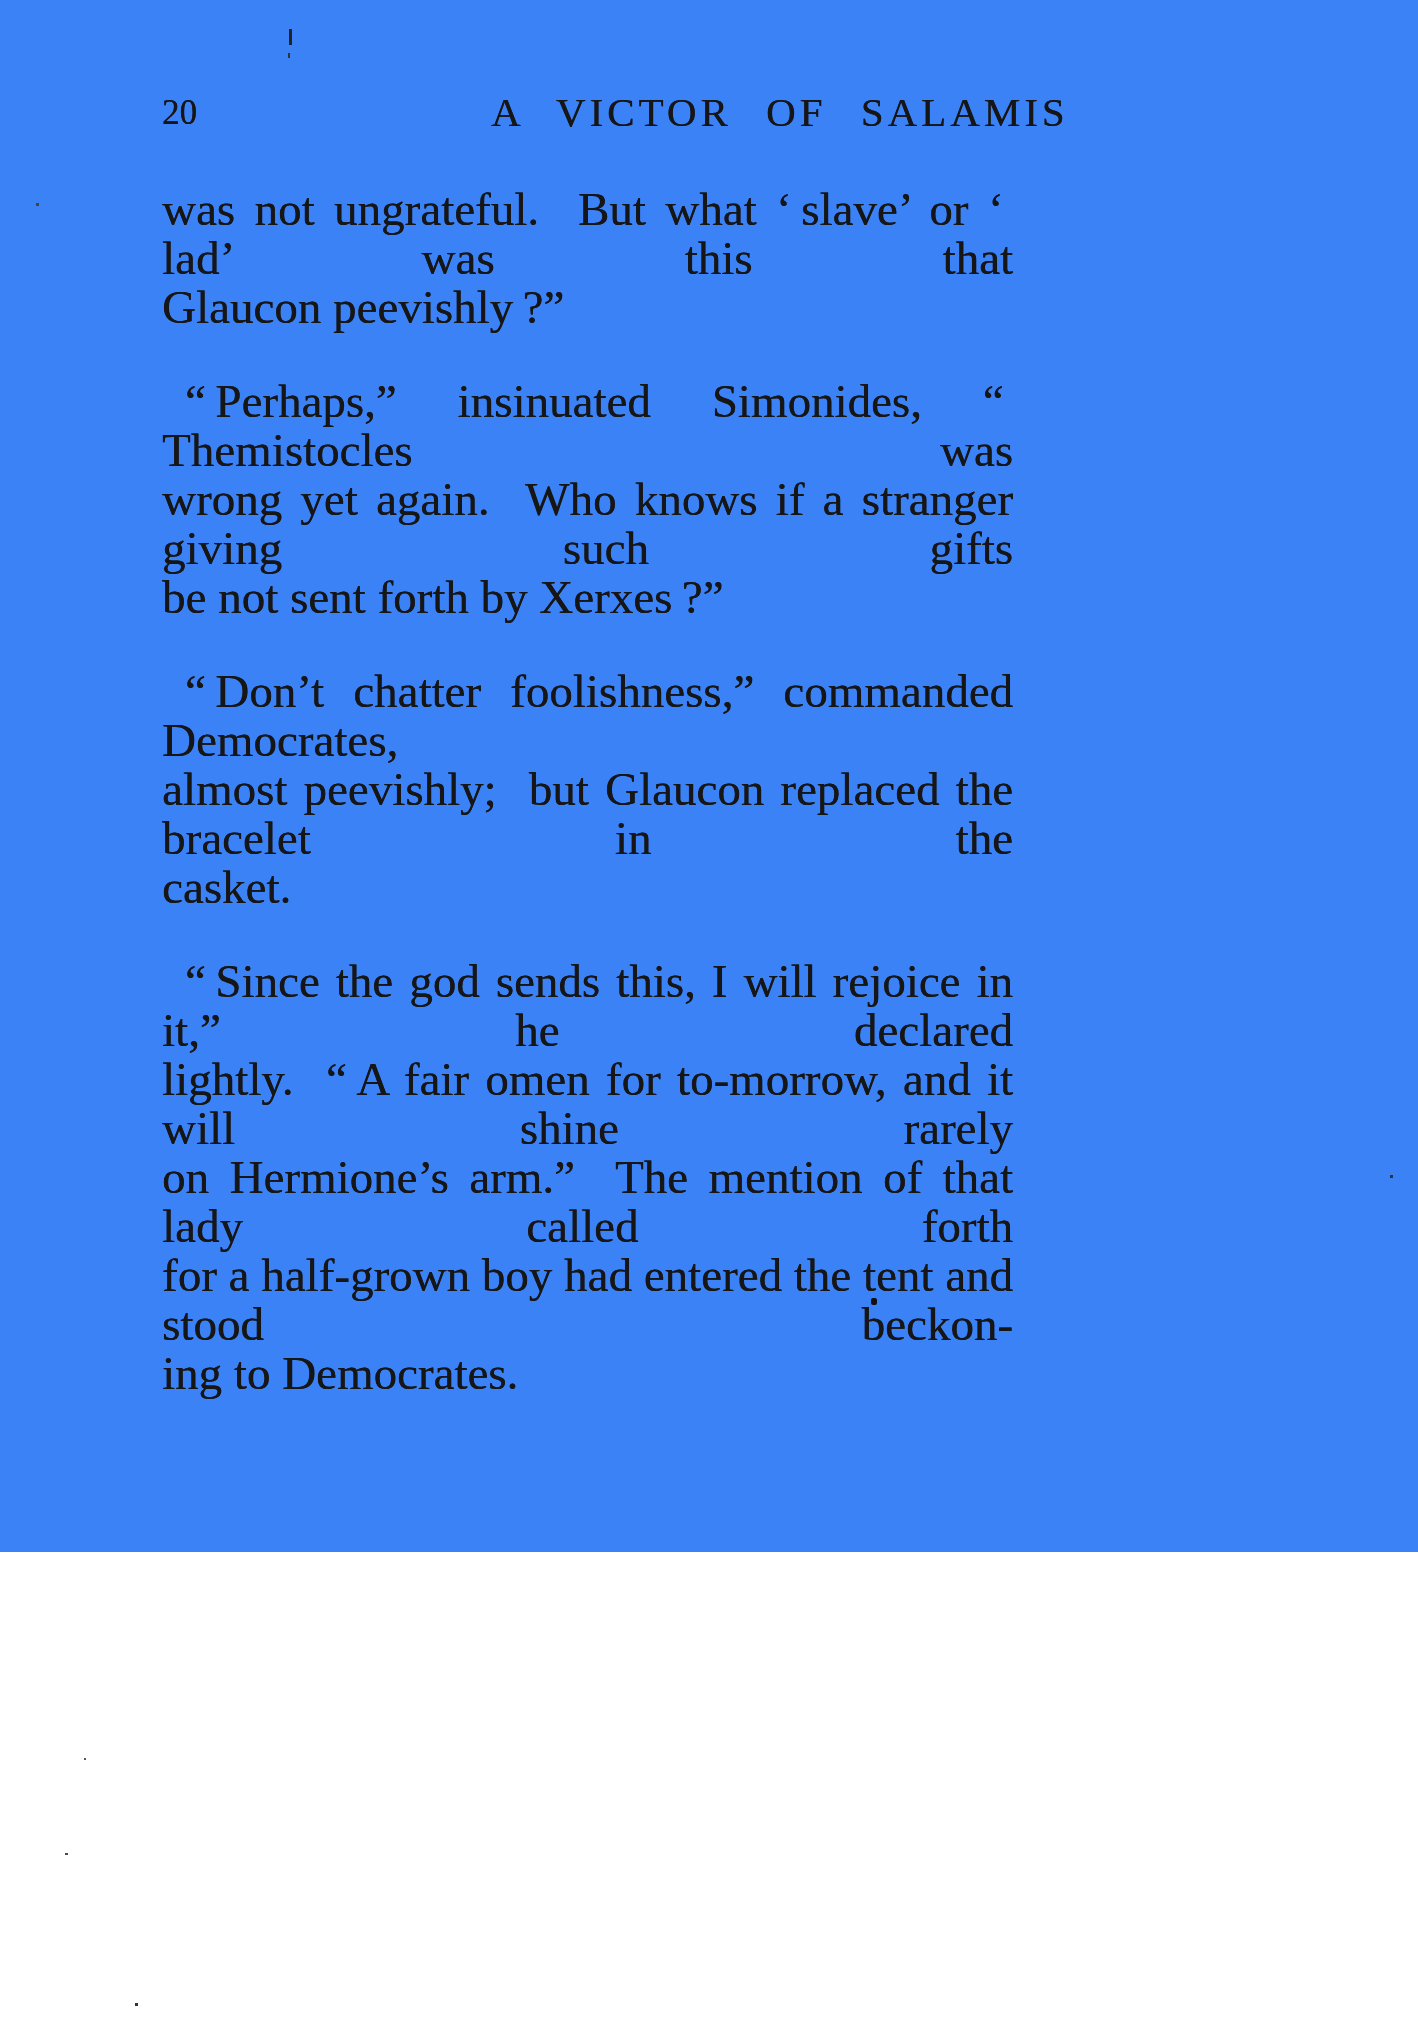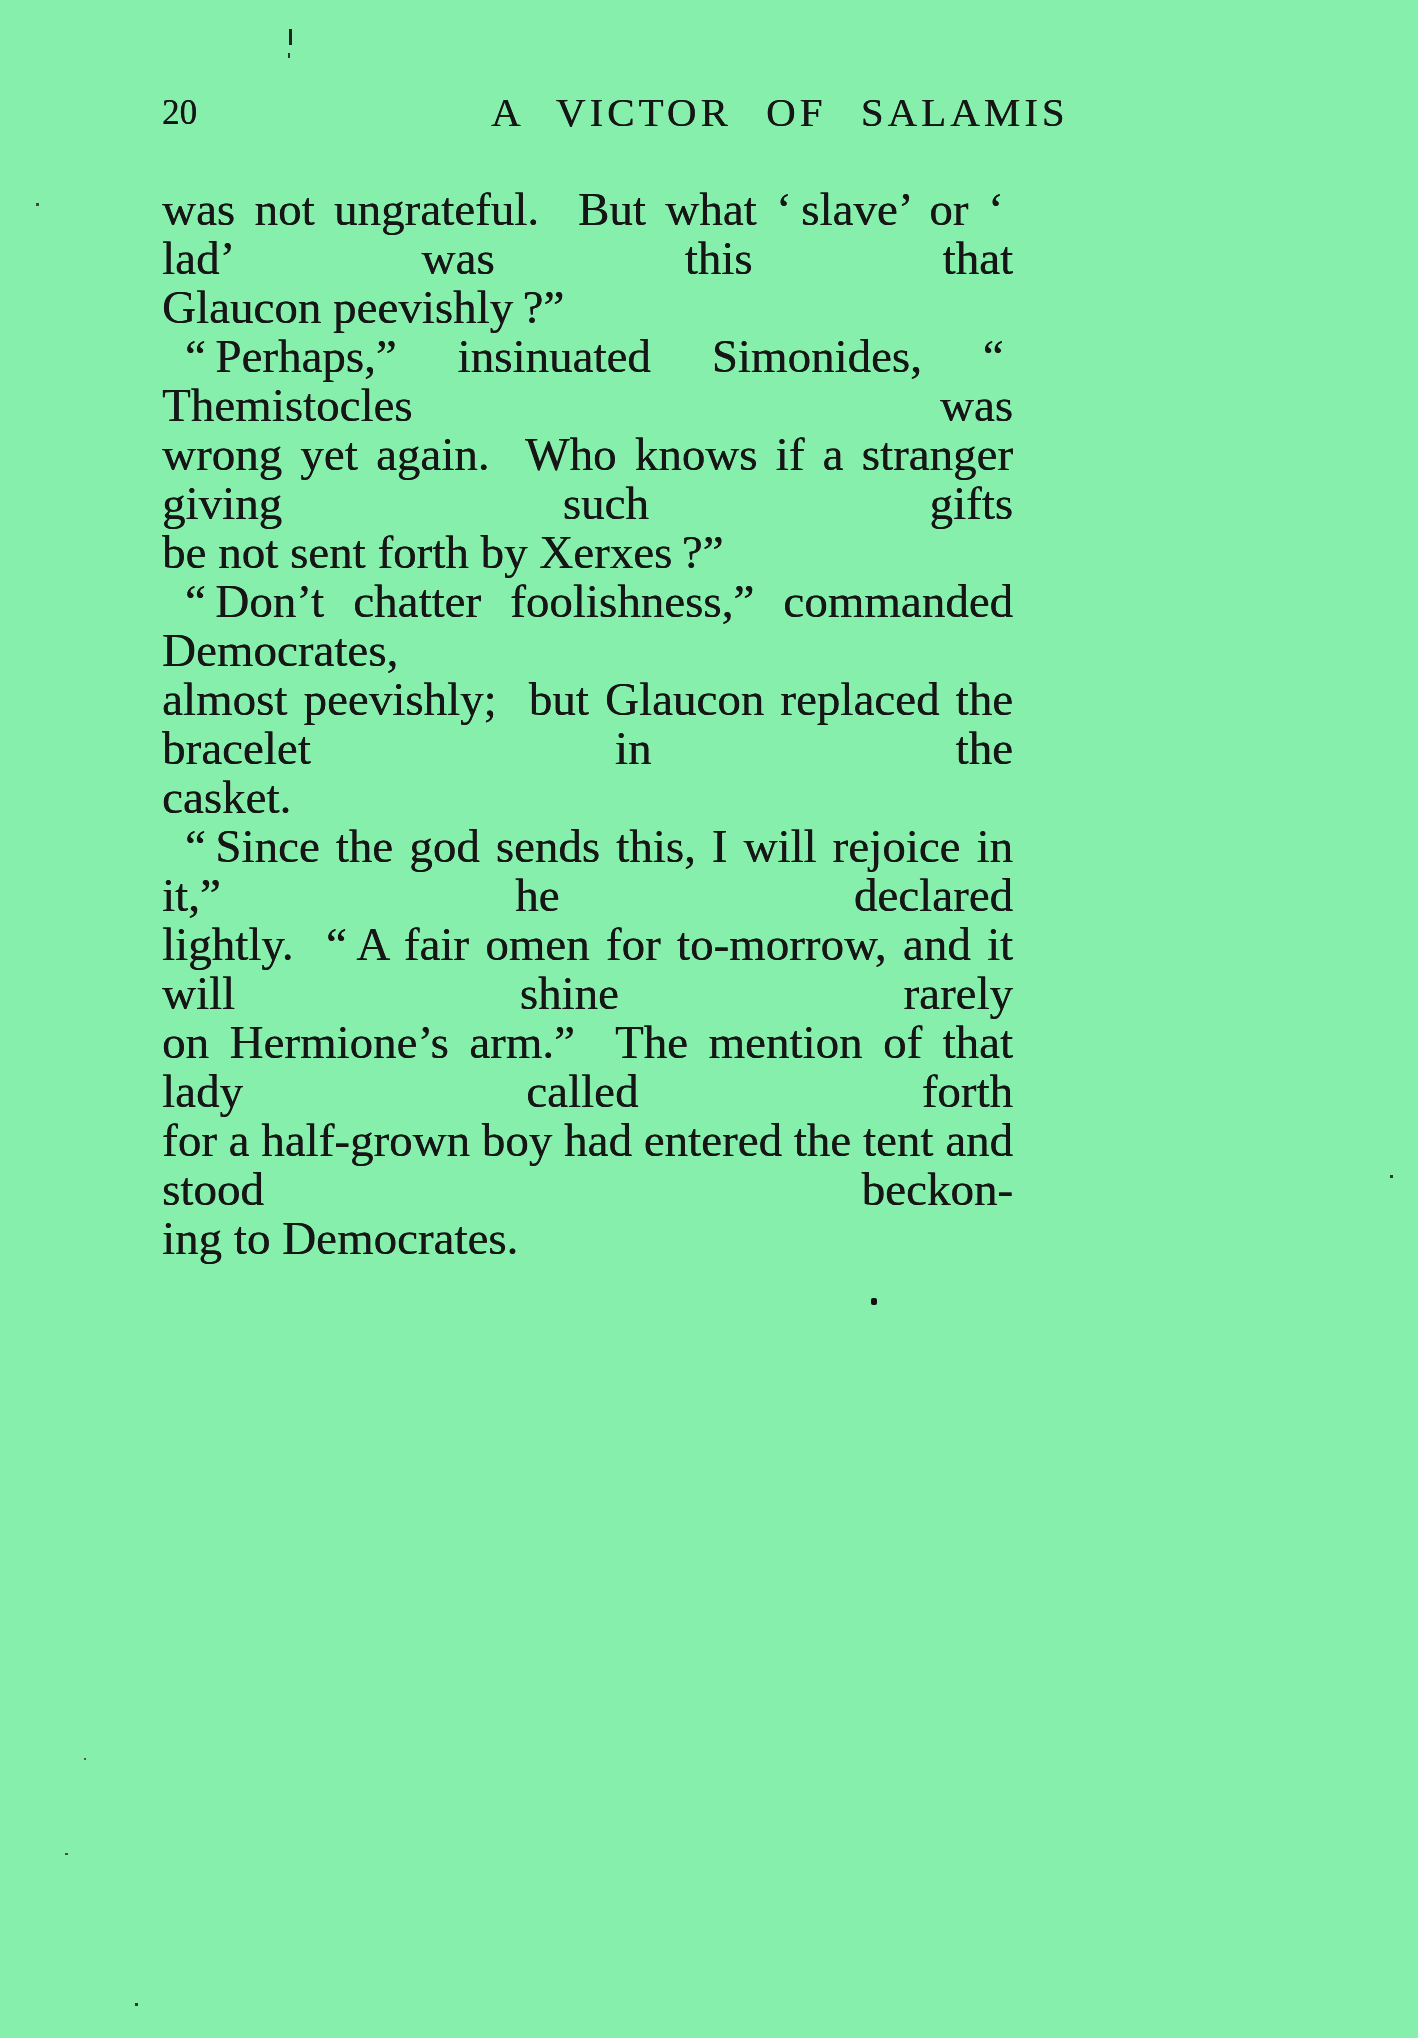--- a/index.html
+++ b/index.html
@@ -5,22 +5,22 @@
   * { margin: 0; padding: 0; box-sizing: border-box; }
   html, body {
     width: 1418px; height: 2038px;
     background: #ffffff;
     overflow: hidden;
     font-family: "Liberation Serif", "DejaVu Serif", serif;
     color: #161616;
   }
   .page {
     position: relative;
-    width: 1418px; height: 2038px;
-    background: #86efac;
+    width: 1418px; height: 1552px;
+    background: #3b82f6;
   }
   .ink { text-shadow: 0.3px 0.3px 0 currentColor; }
 
   
   .pagenum {
     position: absolute;
     left: 162px; top: 95px;
     font-size: 35px; line-height: 35px;
   }
   .running-title {
@@ -37,21 +37,21 @@
     position: absolute;
     left: 162px; top: 185px;
     width: 851px;
     font-size: 47px;
   }
   .line {
     line-height: 49px;
     white-space: pre-wrap;
   }
   .jst { text-align: justify; text-align-last: justify; }
-  .ind { text-indent: 23px; }
+  .ind { text-indent: 23px; margin-top: 45px; }
 
   
   .speck { position: absolute; background: #222; }
 </style>
 </head>
 <body>
 
 <div class="page">
 
   <span class="pagenum ink">20</span>

